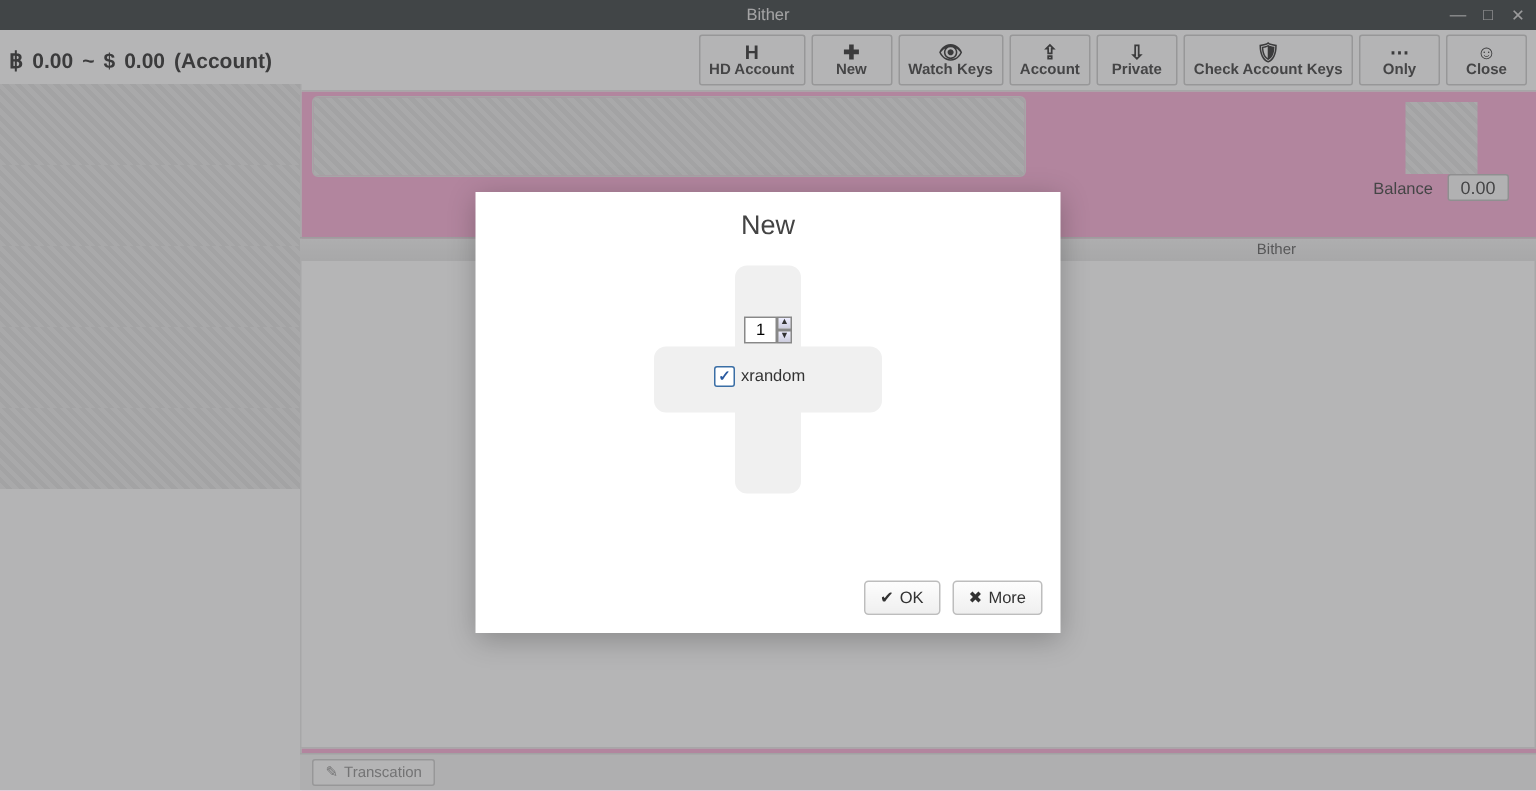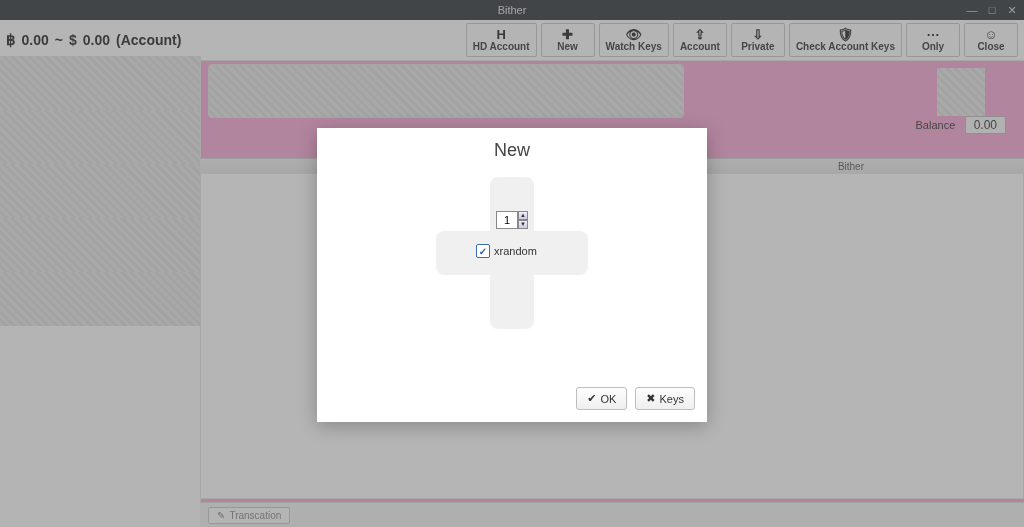--- a/index.html
+++ b/index.html
@@ -169,18 +169,18 @@
       </div>
     </div>
 
     <div class="dlg-btns">
       <div class="dbtn">
         <span>✔</span>
         <span>OK</span>
       </div>
       <div class="dbtn">
         <span>✖</span>
-        <span>Keys</span>
+        <span>More</span>
       </div>
     </div>
   </div>
 
 </div>
 
 </body></html>

